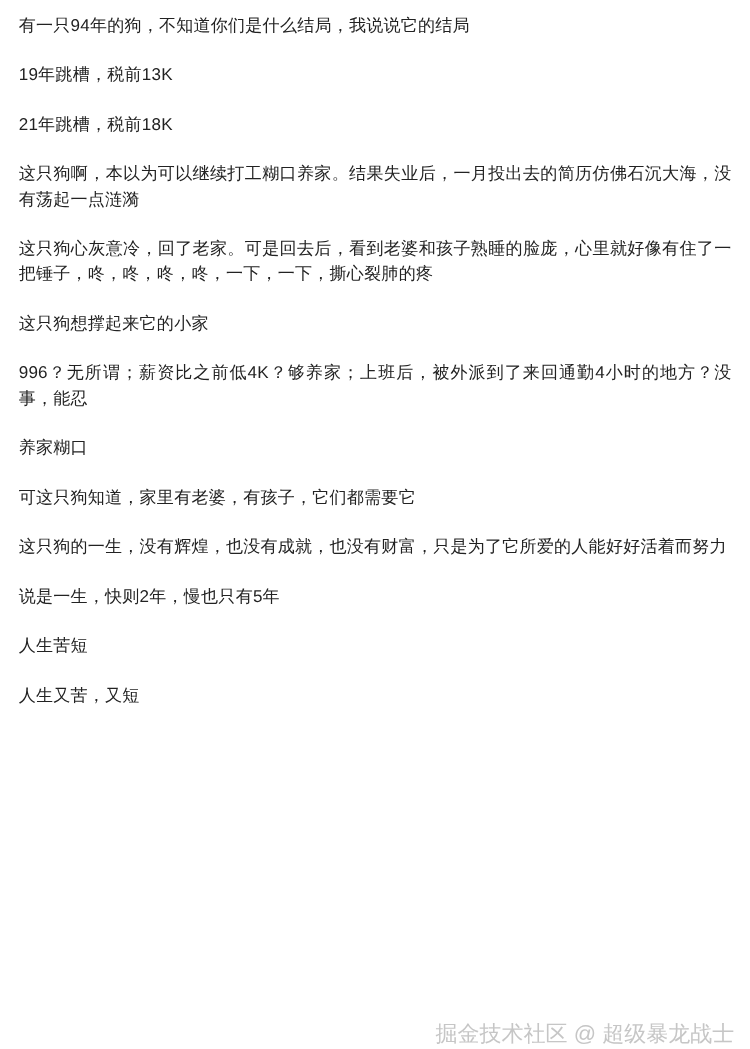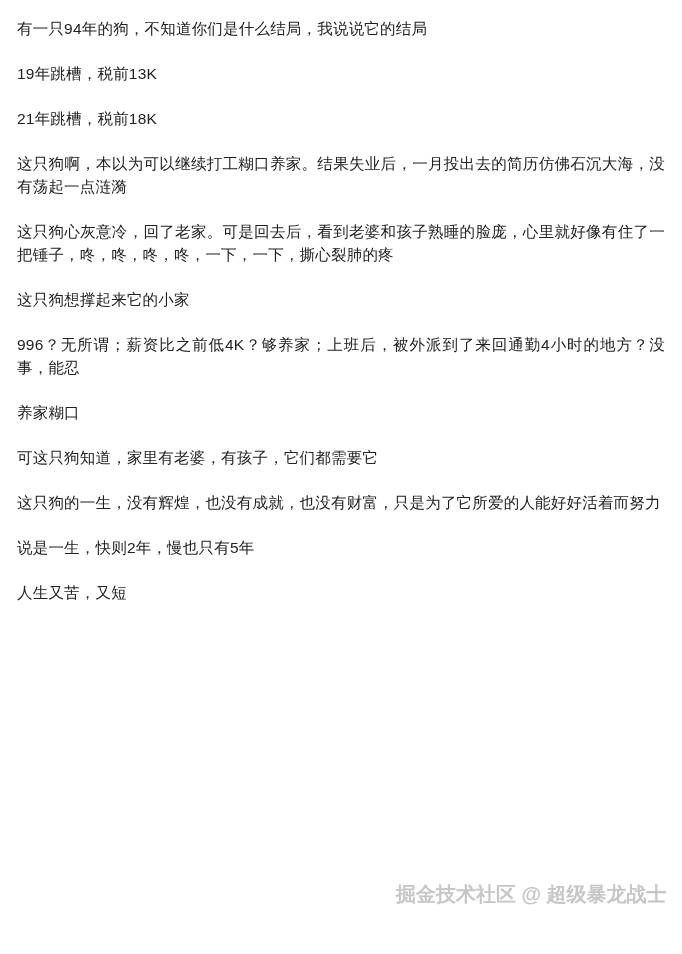--- a/index.html
+++ b/index.html
@@ -10,44 +10,43 @@
     width: 682px;
     height: 954px;
     background: #ffffff;
     position: relative;
     overflow: hidden;
     font-family: "Liberation Sans", "DejaVu Sans", sans-serif;
   }
   .post {
     box-sizing: border-box;
     width: 682px;
-    padding: 17px 17px 0 17px;
+    padding: 12px 17px 0 17px;
     font-size: 15.5px;
     line-height: 23px;
     color: var(--text-color, #222222);
     letter-spacing: 0.2px;
   }
   .para {
     margin: 0 0 22px 0;
     text-align: justify;
     text-justify: inter-ideograph;
     word-break: break-word;
   }
   .watermark {
     position: absolute;
-    top: 882px;
+    top: 928px;
     left: 396px;
     font-size: 20px;
     line-height: 24px;
     color: var(--watermark-color, #c6c6c6);
     text-shadow: 1px 1px 0 #ffffff;
     white-space: nowrap;
     user-select: none;
     pointer-events: none;
-    font-weight: bold;
   }
 </style>
 </head>
 <body style="--text-color: #222222; --watermark-color: #c6c6c6; background: rgb(255, 255, 255);">
 
 <main class="post">
 
     <p class="para">有一只94年的狗，不知道你们是什么结局，我说说它的结局</p>
 
 
@@ -68,17 +67,18 @@
 
     <p class="para">养家糊口</p>
 
 
     <p class="para">可这只狗知道，家里有老婆，有孩子，它们都需要它</p>
 
     <p class="para">这只狗的一生，没有辉煌，也没有成就，也没有财富，只是为了它所爱的人能好好活着而努力</p>
 
     <p class="para">说是一生，快则2年，慢也只有5年</p>
 
+    <p class="para">人生苦短</p>
 
     <p class="para">人生又苦，又短</p>
   </main>
 
 <div class="watermark">掘金技术社区 @ 超级暴龙战士</div>
 
 </body></html>

